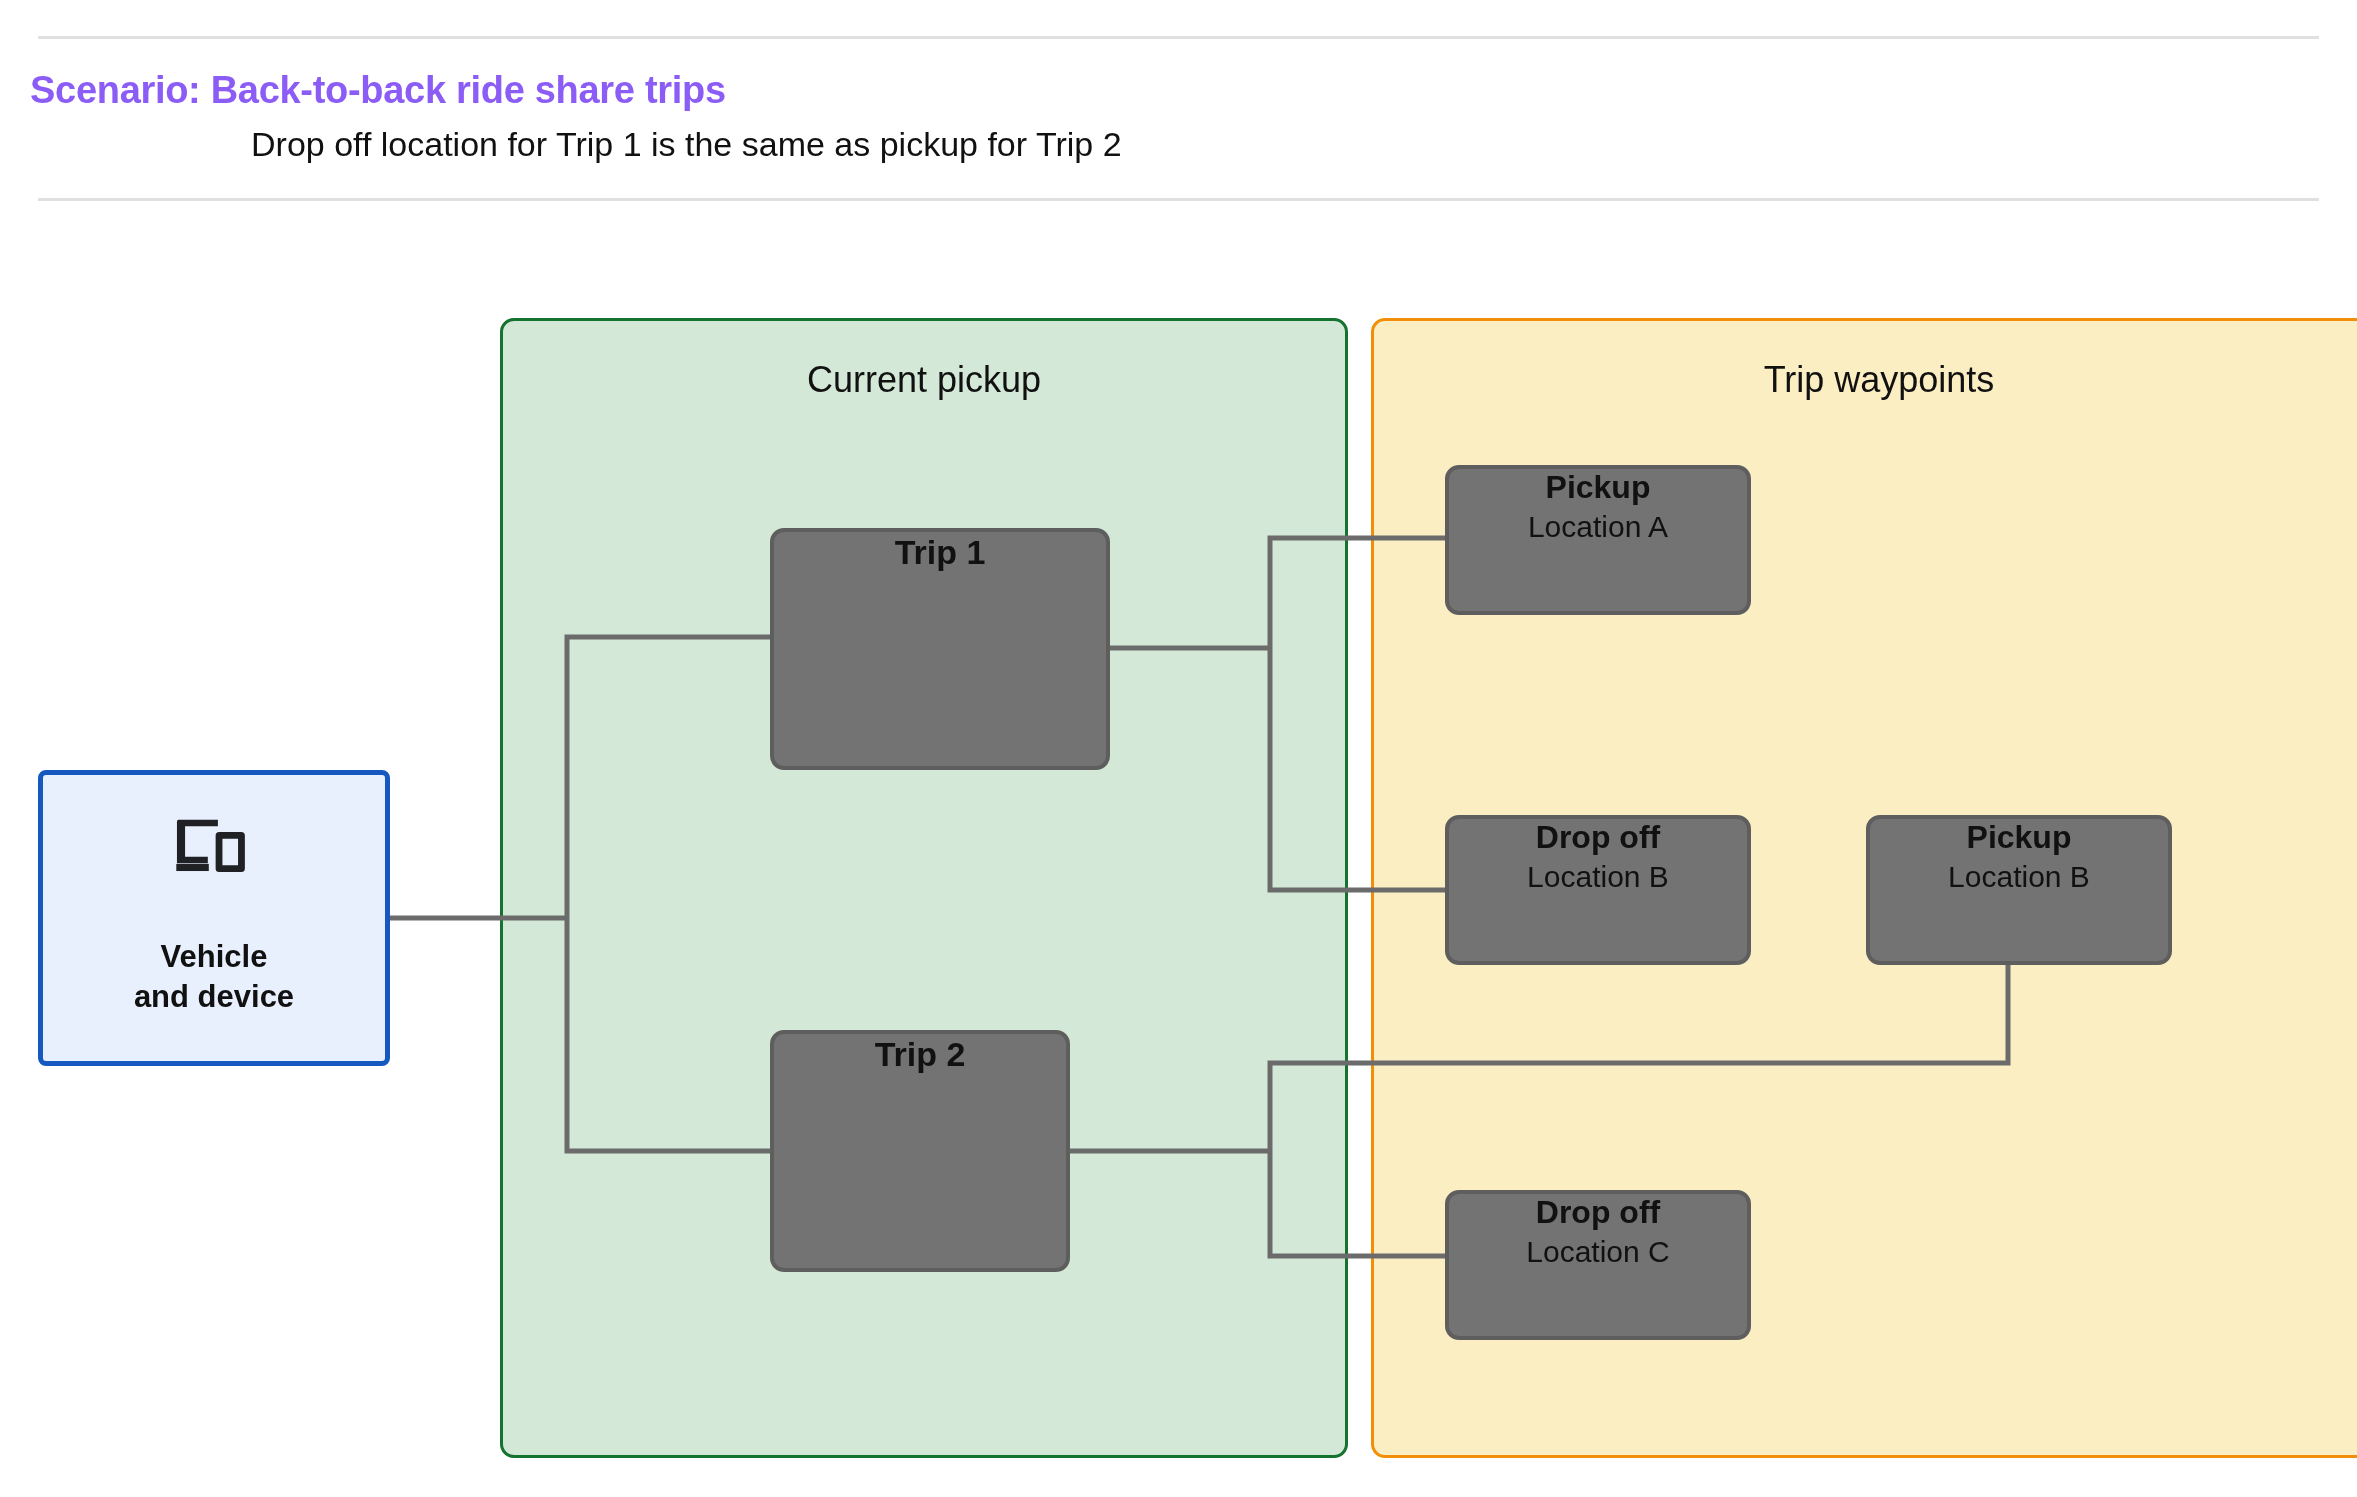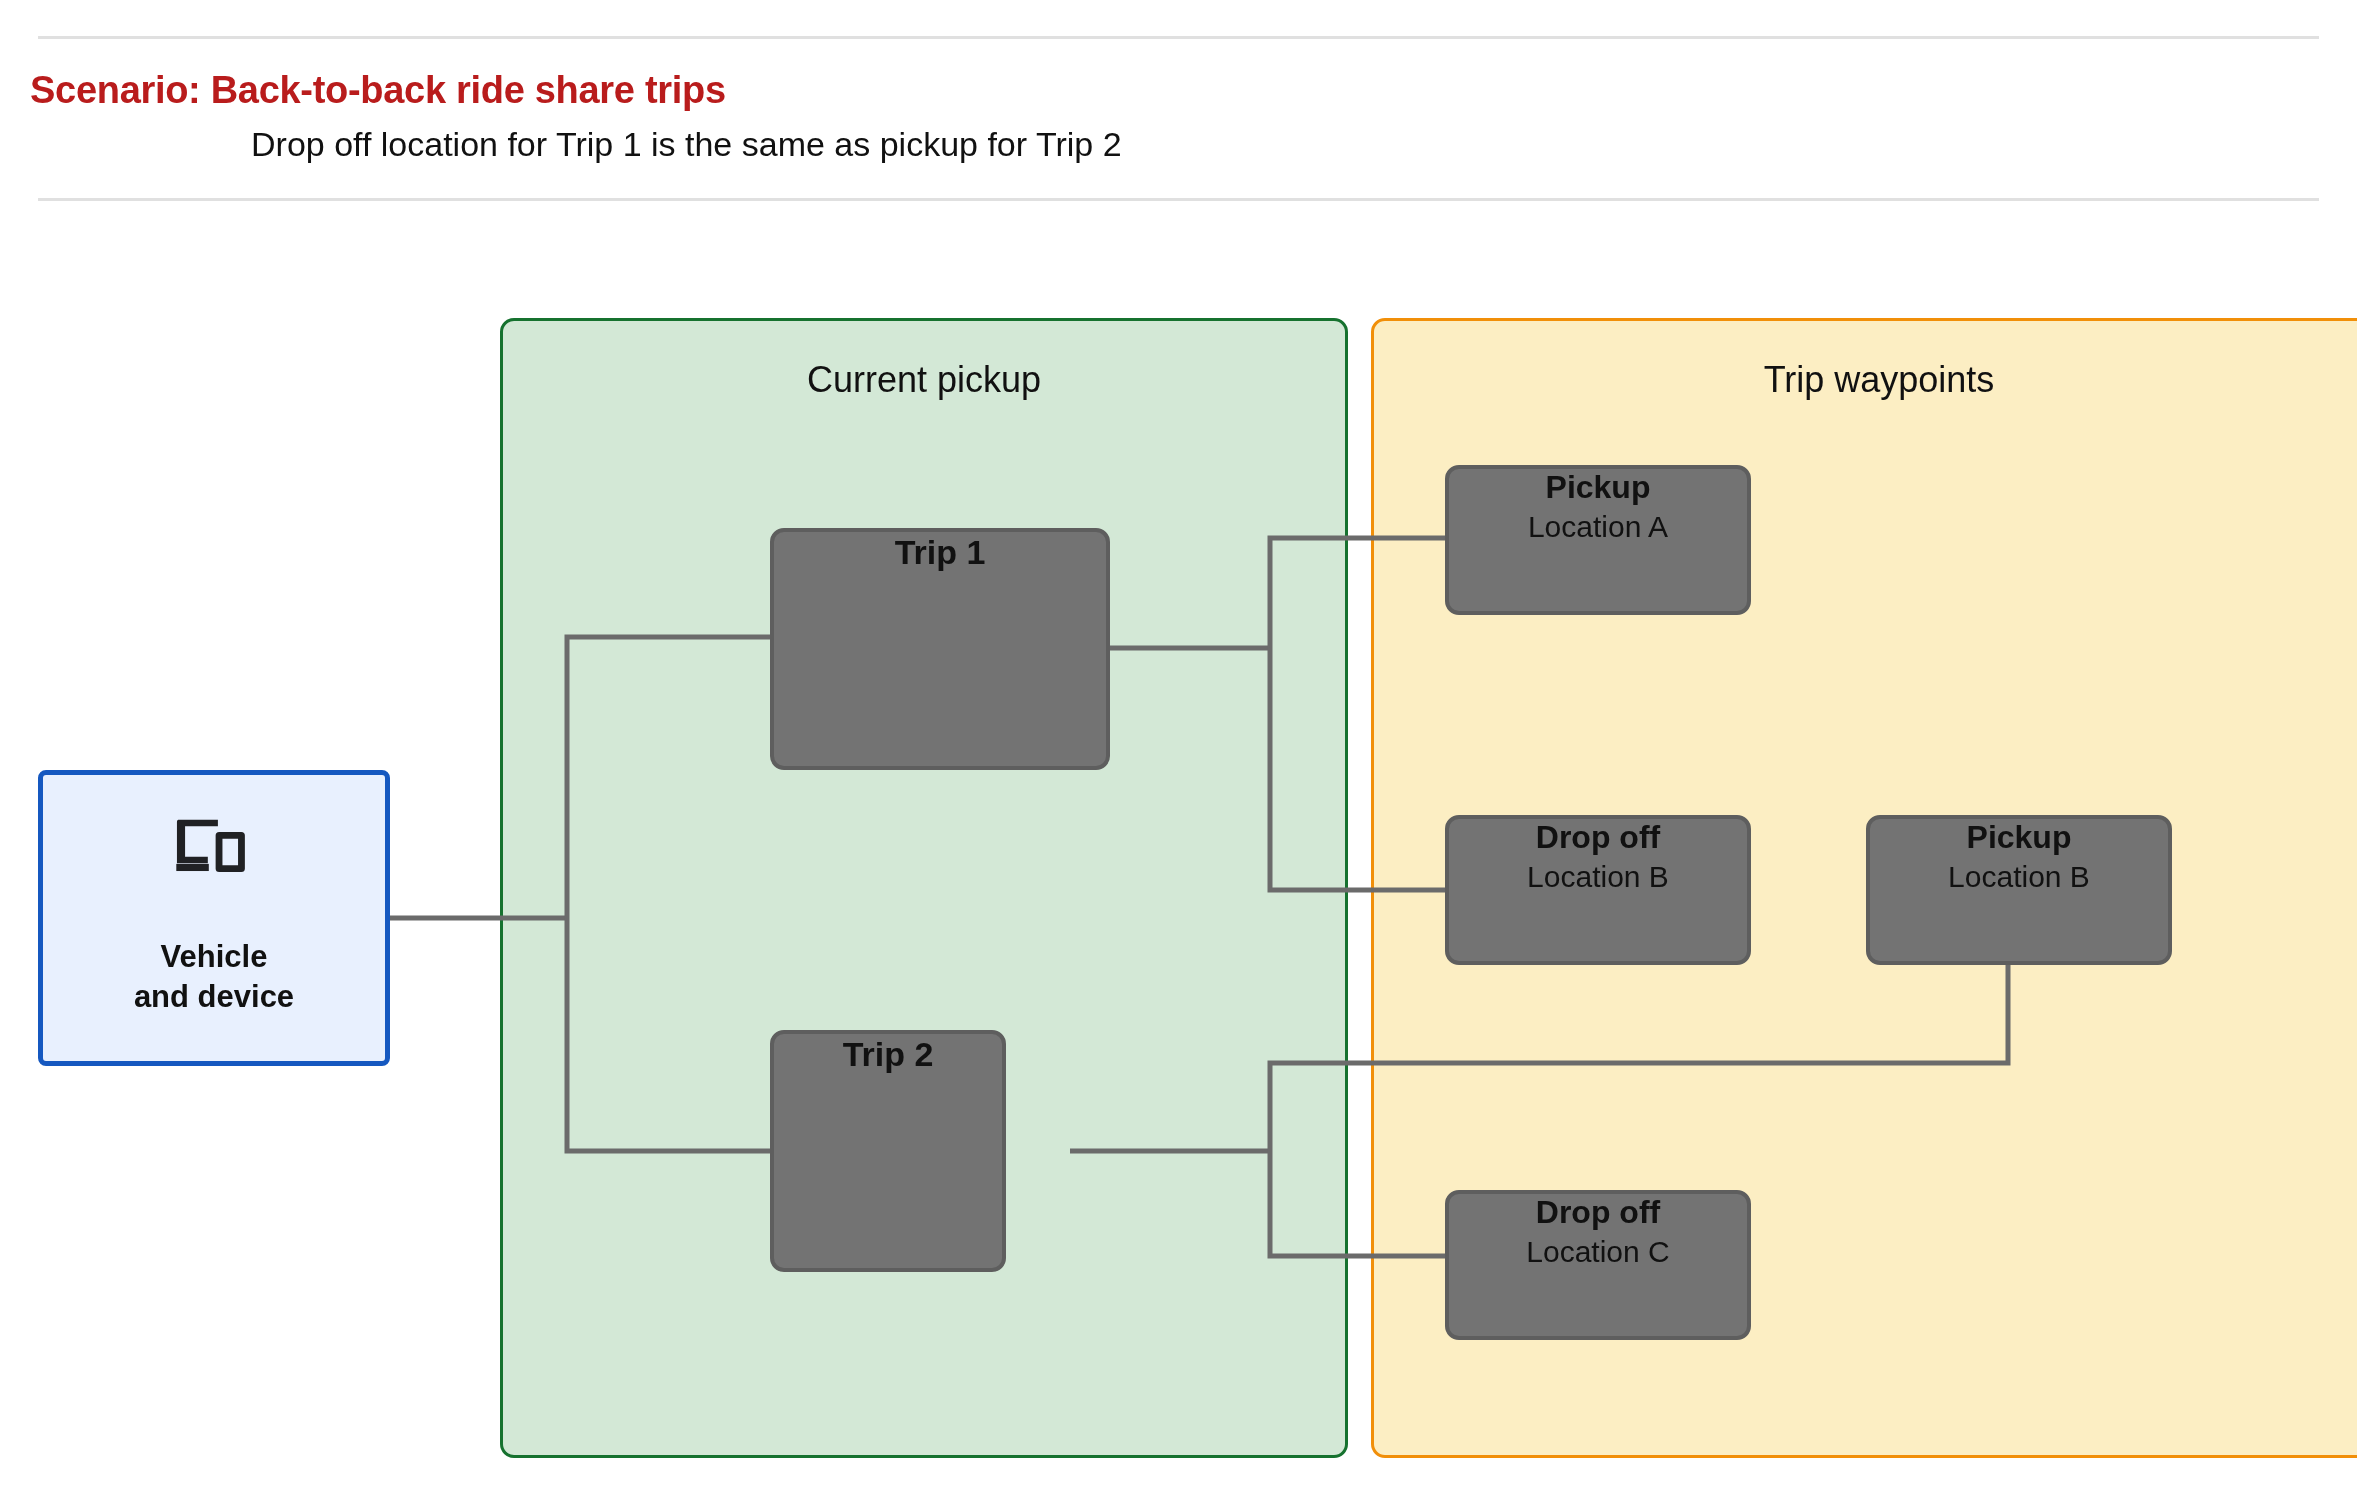--- a/index.html
+++ b/index.html
@@ -32,21 +32,21 @@
   .rule.bottom { top: 198px; }
 
   #page-title {
     position: absolute;
     left: 30px;
     top: 68px;
     font-size: 38px;
     font-weight: bold;
     letter-spacing: -0.3px;
     line-height: 1.2;
-    color: #b91c1c;
+    color: #8b5cf6;
     white-space: nowrap;
   }
   #page-subtitle {
     position: absolute;
     left: 251px;
     top: 124px;
     font-size: 34px;
     font-weight: normal;
     line-height: 1.2;
     color: #111111;
@@ -143,21 +143,21 @@
     margin-bottom: 60px;
   }
   #node-vehicle .node-title {
     font-size: 31px;
     font-weight: bold;
     white-space: pre-line;
     line-height: 1.28;
   }
 
   #node-trip-1 { left: 770px; top: 528px;  width: 340px; height: 242px; }
-  #node-trip-2 { left: 770px; top: 1030px; width: 236px; height: 242px; }
+  #node-trip-2 { left: 770px; top: 1030px; width: 300px; height: 242px; }
 
   #node-pickup-a   { left: 1445px; top: 465px;  width: 306px; height: 150px; }
   #node-dropoff-b  { left: 1445px; top: 815px;  width: 306px; height: 150px; }
   #node-pickup-b   { left: 1866px; top: 815px;  width: 306px; height: 150px; }
   #node-dropoff-c  { left: 1445px; top: 1190px; width: 306px; height: 150px; }
 </style>
 </head>
 <body>
 
 <div id="stage">

